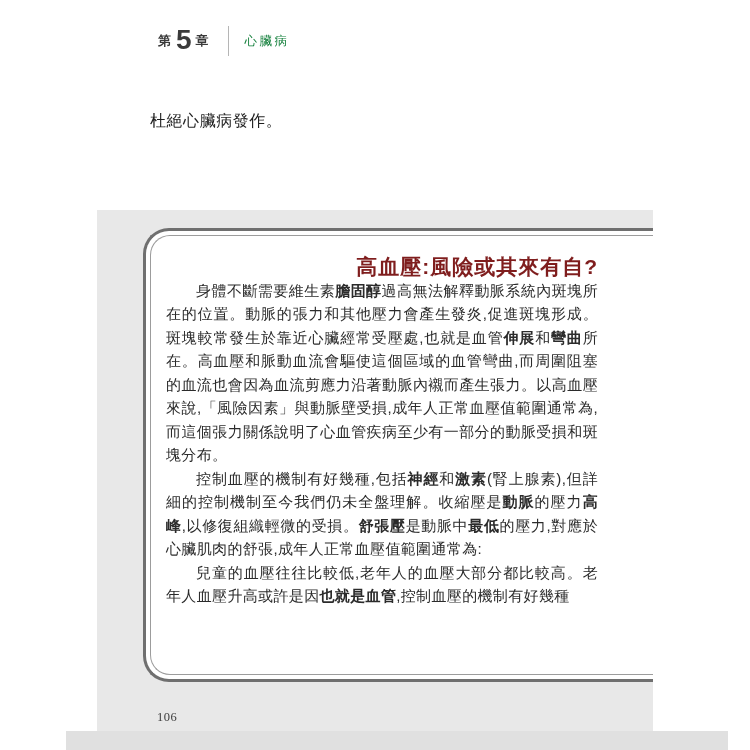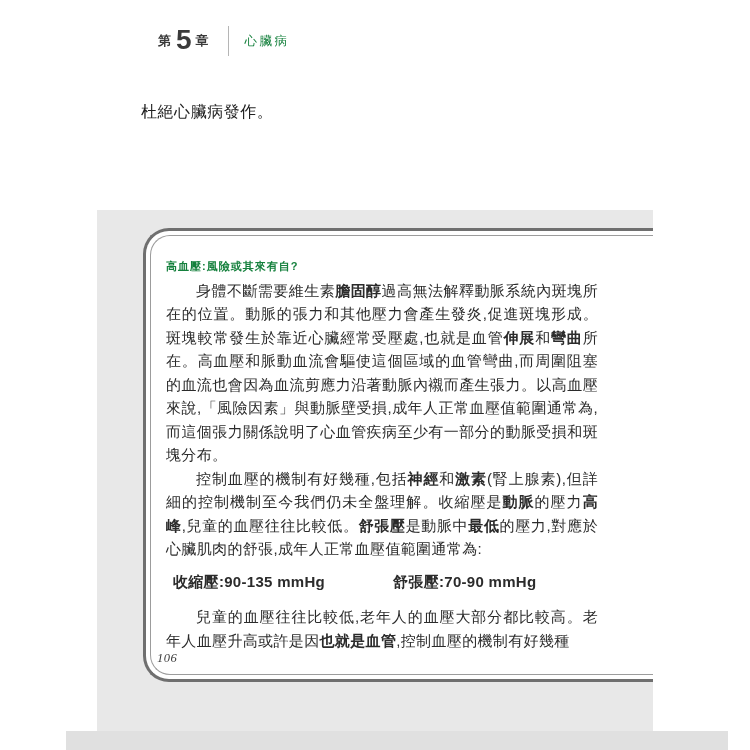--- a/index.html
+++ b/index.html
@@ -37,21 +37,21 @@
     font-size: 12.5px; color: #15803d; letter-spacing: 2.5px;
   }
 
   
   .body-text {
     position: absolute; left: 133px; top: 90px; width: 489px;
     font-family: "Liberation Serif", serif;
     font-size: 16px; line-height: 28px; letter-spacing: 0.55px;
     color: #1f1f1f; text-align: justify;
   }
-  .body-text p { margin: 8px; }
+  .body-text p { margin: 17px; }
   .body-text p.indent { text-indent: 2em; }
   .body-text b { font-weight: 700; }
 
   
   .gray-panel {
     position: absolute; left: 97px; top: 210px;
     width: 556px; height: 523px;
     background: #e8e8e8;
   }
   .bottom-strip {
@@ -76,41 +76,41 @@
     border-radius: 20px 0 0 20px;
     pointer-events: none;
   }
   .box-content {
     position: absolute; left: 20px; top: 24px; width: 432px;
     font-family: "Liberation Sans", sans-serif;
     font-size: 15px; line-height: 23.5px; letter-spacing: 0.35px;
     color: #2b2b2b; text-align: justify;
   }
   .box-title {
-    text-align: left; font-weight: 700; font-size: 11px;
-    letter-spacing: 1px; margin: 0 0 14px 0; color: #15803d;
+    text-align: right; font-weight: 700; font-size: 21px;
+    letter-spacing: 1px; margin: 0 0 14px 0; color: #7f1d1d;
     text-indent: 0;
   }
   .box-content p { margin: 0; }
   .box-content p.indent { text-indent: 2em; }
   .box-content b { font-weight: 700; }
 
   .bp-row {
     display: flex; margin: 9px 0 12px 0;
     font-weight: 600; letter-spacing: 0.3px;
   }
   .bp-item { white-space: nowrap; }
   .bp-systolic { margin-left: 7px; }
   .bp-diastolic { margin-left: 68px; }
 
   
   .page-number {
-    position: absolute; left: 157px; top: 651px;
+    position: absolute; left: 157px; top: 710px;
     font-family: "Liberation Serif", serif;
-    font-size: 12.5px; color: #3c3c3c; letter-spacing: 0.5px; font-style: italic;
+    font-size: 12.5px; color: #3c3c3c; letter-spacing: 0.5px;
   }
 </style>
 </head>
 <body>
 
 <div class="page">
 
   <div class="chapter-header">
     <span class="chapter-prefix">第</span>
     <span class="chapter-number">5</span>
@@ -124,24 +124,20 @@
   </div>
 
   <div class="gray-panel"></div>
   <div class="bottom-strip"></div>
 
   <div class="feature-box">
     <div class="feature-box-innerline"></div>
     <div class="box-content">
       <p class="box-title">高血壓:風險或其來有自?</p>
       <p class="indent"><span>身體不斷需要維生素</span><b>膽固醇</b><span>過高無法解釋動脈系統內斑塊所在的位置。動脈的張力和其他壓力會產生發炎,促進斑塊形成。斑塊較常發生於靠近心臟經常受壓處,也就是血管</span><b>伸展</b><span>和</span><b>彎曲</b><span>所在。高血壓和脈動血流會驅使這個區域的血管彎曲,而周圍阻塞的血流也會因為血流剪應力沿著動脈內襯而產生張力。以高血壓來說,「風險因素」與動脈壁受損,成年人正常血壓值範圍通常為,而這個張力關係說明了心血管疾病至少有一部分的動脈受損和斑塊分布。</span></p>
-      <p class="indent"><span>控制血壓的機制有好幾種,包括</span><b>神經</b><span>和</span><b>激素</b><span>(腎上腺素),但詳細的控制機制至今我們仍未全盤理解。收縮壓是</span><b>動脈</b><span>的壓力</span><b>高峰</b><span>,兒童的血壓往往比較低。</span><b>舒張壓</b><span>是動脈中</span><b>最低</b><span>的壓力,對應於心臟肌肉的舒張,成年人正常血壓值範圍通常為:</span></p>
-      <div class="bp-row">
-        <span class="bp-item bp-systolic">收縮壓:90-135 mmHg</span>
-        <span class="bp-item bp-diastolic">舒張壓:70-90 mmHg</span>
-      </div>
+      <p class="indent"><span>控制血壓的機制有好幾種,包括</span><b>神經</b><span>和</span><b>激素</b><span>(腎上腺素),但詳細的控制機制至今我們仍未全盤理解。收縮壓是</span><b>動脈</b><span>的壓力</span><b>高峰</b><span>,以修復組織輕微的受損。</span><b>舒張壓</b><span>是動脈中</span><b>最低</b><span>的壓力,對應於心臟肌肉的舒張,成年人正常血壓值範圍通常為:</span></p>
       <p class="indent"><span>兒童的血壓往往比較低,老年人的血壓大部分都比較高。老年人血壓升高或許是因</span><b>也就是血管</b><span>,控制血壓的機制有好幾種</span></p>
     </div>
   </div>
 
   <div class="page-number">106</div>
 
 </div>
 
 </body></html>

